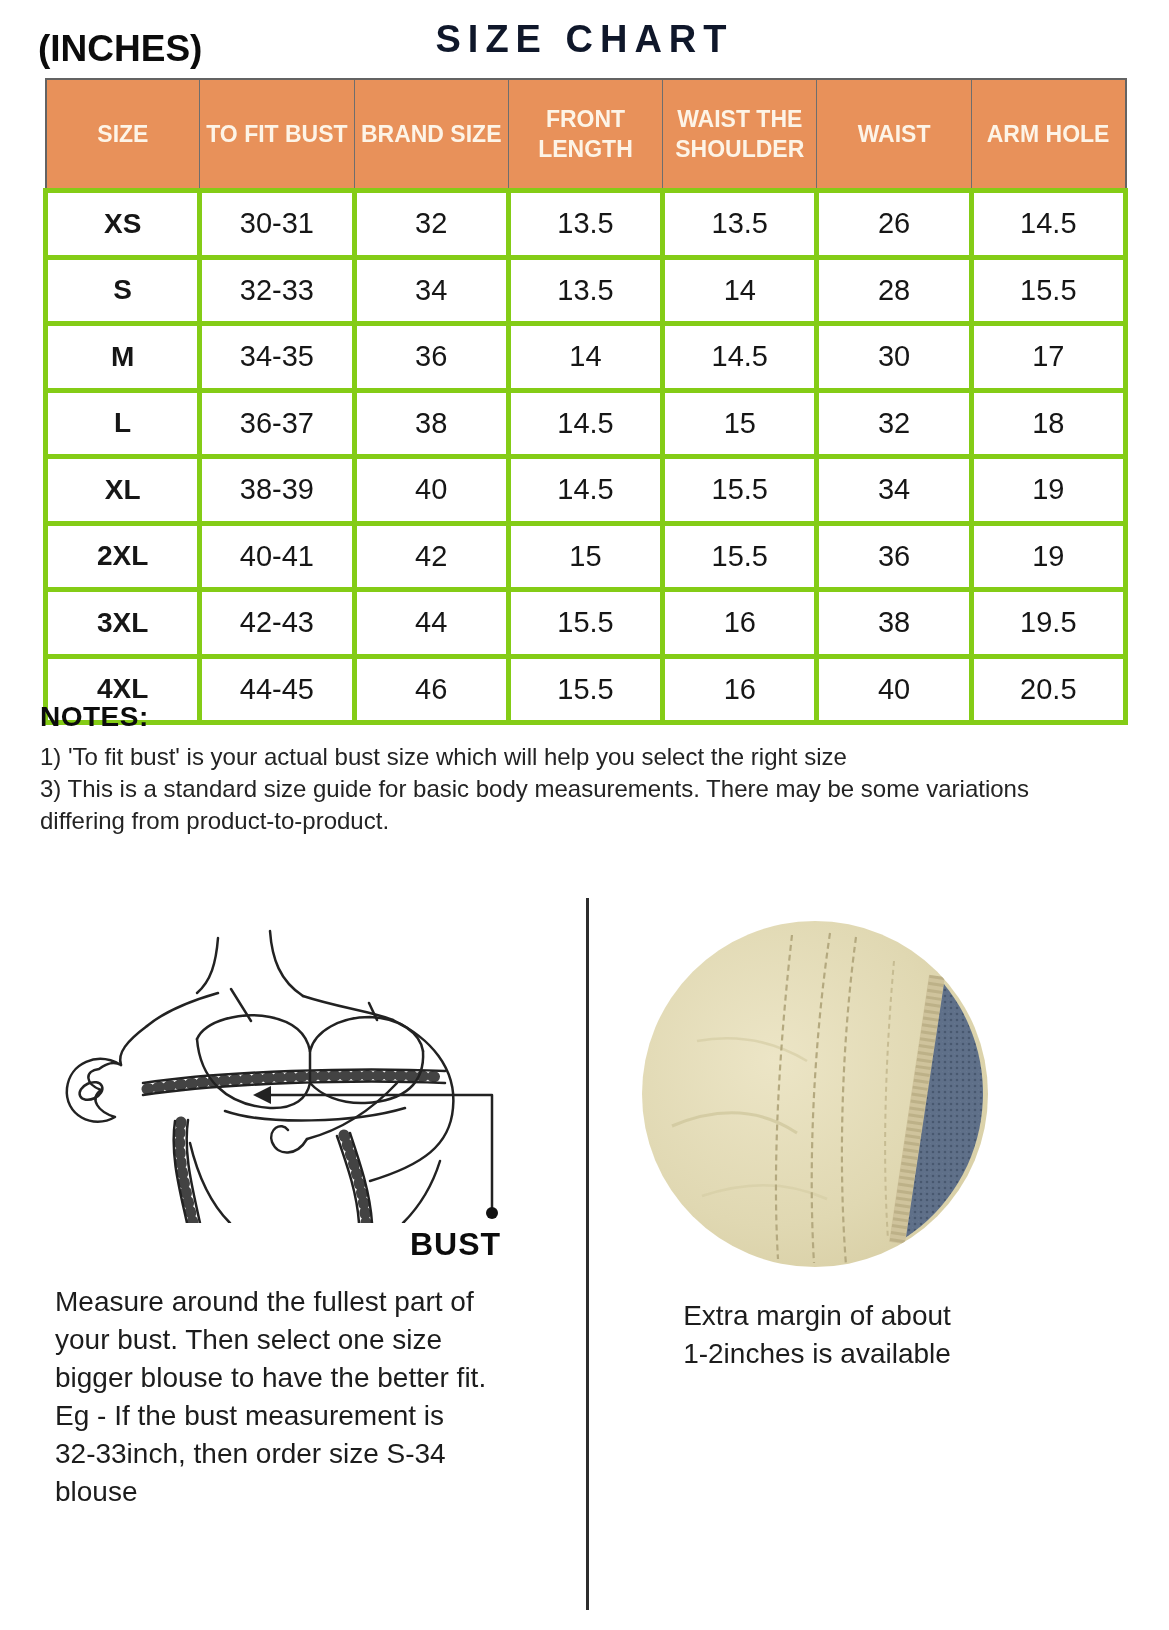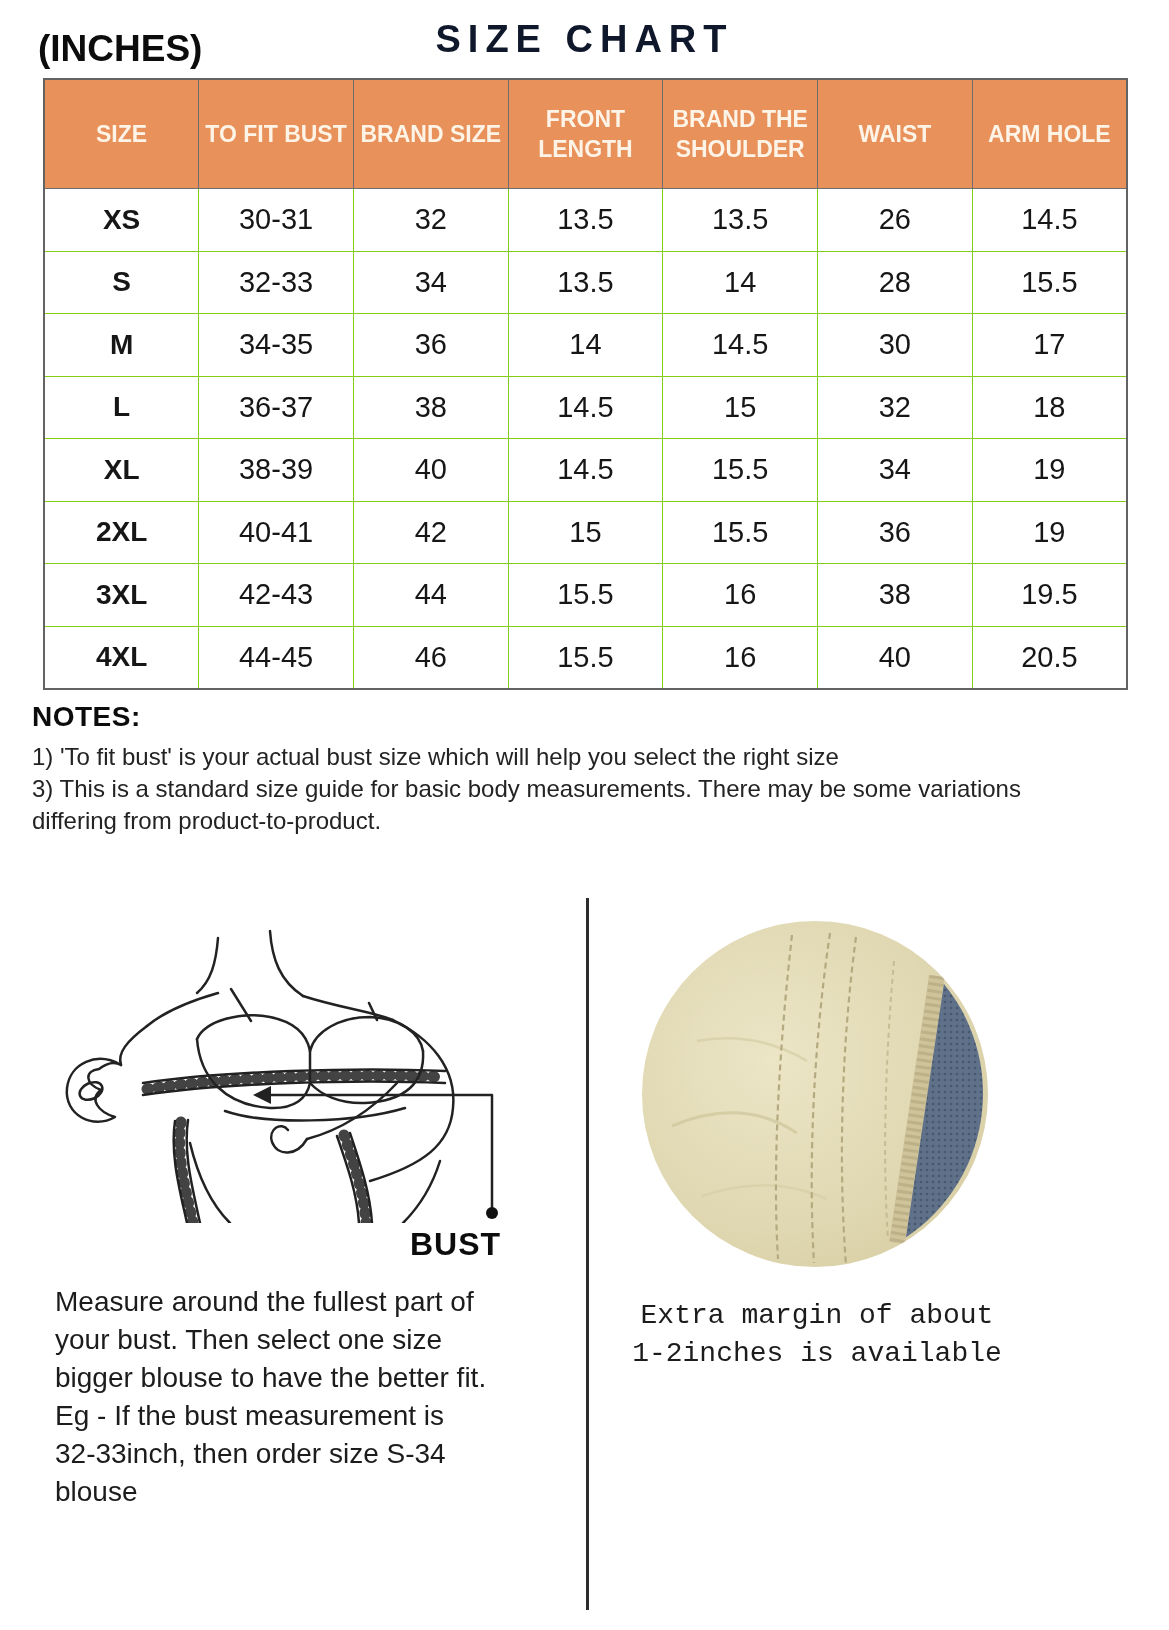--- a/index.html
+++ b/index.html
@@ -20,58 +20,58 @@
     border-collapse:collapse; table-layout:fixed;
     border:2px solid #636363;
   }
   .size-table th {
     background:#e8915a; color:#fdf4e7; font-size:23px; font-weight:bold;
     height:108px; border:1px solid #6e6e6e; line-height:30px; padding:0 4px;
     text-align:center; vertical-align:middle;
   }
   .size-table td {
     background:#ffffff; color:#161616; font-size:29px; text-align:center;
-    height:61.5px; border:1px solid #84cc16; vertical-align:middle; padding:0;
+    height:61.5px; border:5px solid #84cc16; vertical-align:middle; padding:0;
   }
   .size-table td:first-child { font-weight:bold; font-size:28px; }
-  .notes { position:absolute; left:32px; top:701px; width:1075px; }
+  .notes { position:absolute; left:40px; top:701px; width:1075px; }
   .notes-heading { font-size:28px; font-weight:bold; color:#0c0c0c; margin-bottom:8px; letter-spacing:0.5px; }
   .note-line { font-size:24px; line-height:32px; color:#232323; }
   .divider { position:absolute; left:586px; top:898px; width:3px; height:712px; background:#2d2d2d; }
   .bust-figure { position:absolute; left:25px; top:893px; width:535px; height:330px; }
   .bust-label {
     position:absolute; left:410px; top:1226px; width:170px; 
     font-size:32px; font-weight:bold; color:#0c0c0c; letter-spacing:1px;
   }
   .measure-caption {
     position:absolute; left:55px; top:1283px; width:490px; text-align:left;
     font-size:28px; line-height:38px; color:#1c1c1c;
   }
   .fabric-circle { position:absolute; left:642px; top:921px; width:346px; height:346px; }
   .margin-caption {
     position:absolute; left:617px; top:1297px; width:400px; text-align:center;
-    font-size:28px; line-height:38px; color:#1c1c1c;font-family:Liberation Mono, monospace;
+    font-size:28px; line-height:38px; color:#1c1c1c;
   }
 </style>
 </head>
 <body>
 
 <div class="page">
 
   <div class="title">SIZE CHART</div>
   <div class="units">(INCHES)</div>
 
   <table class="size-table">
     <thead>
       <tr>
         <th>SIZE</th>
         <th>TO FIT BUST</th>
         <th>BRAND SIZE</th>
         <th>FRONT LENGTH</th>
-        <th>BRAND THE SHOULDER</th>
+        <th>WAIST THE SHOULDER</th>
         <th>WAIST</th>
         <th>ARM HOLE</th>
       </tr>
     </thead>
     <tbody>
       <tr>
         <td>XS</td>
         <td>30-31</td>
         <td>32</td>
         <td>13.5</td>

